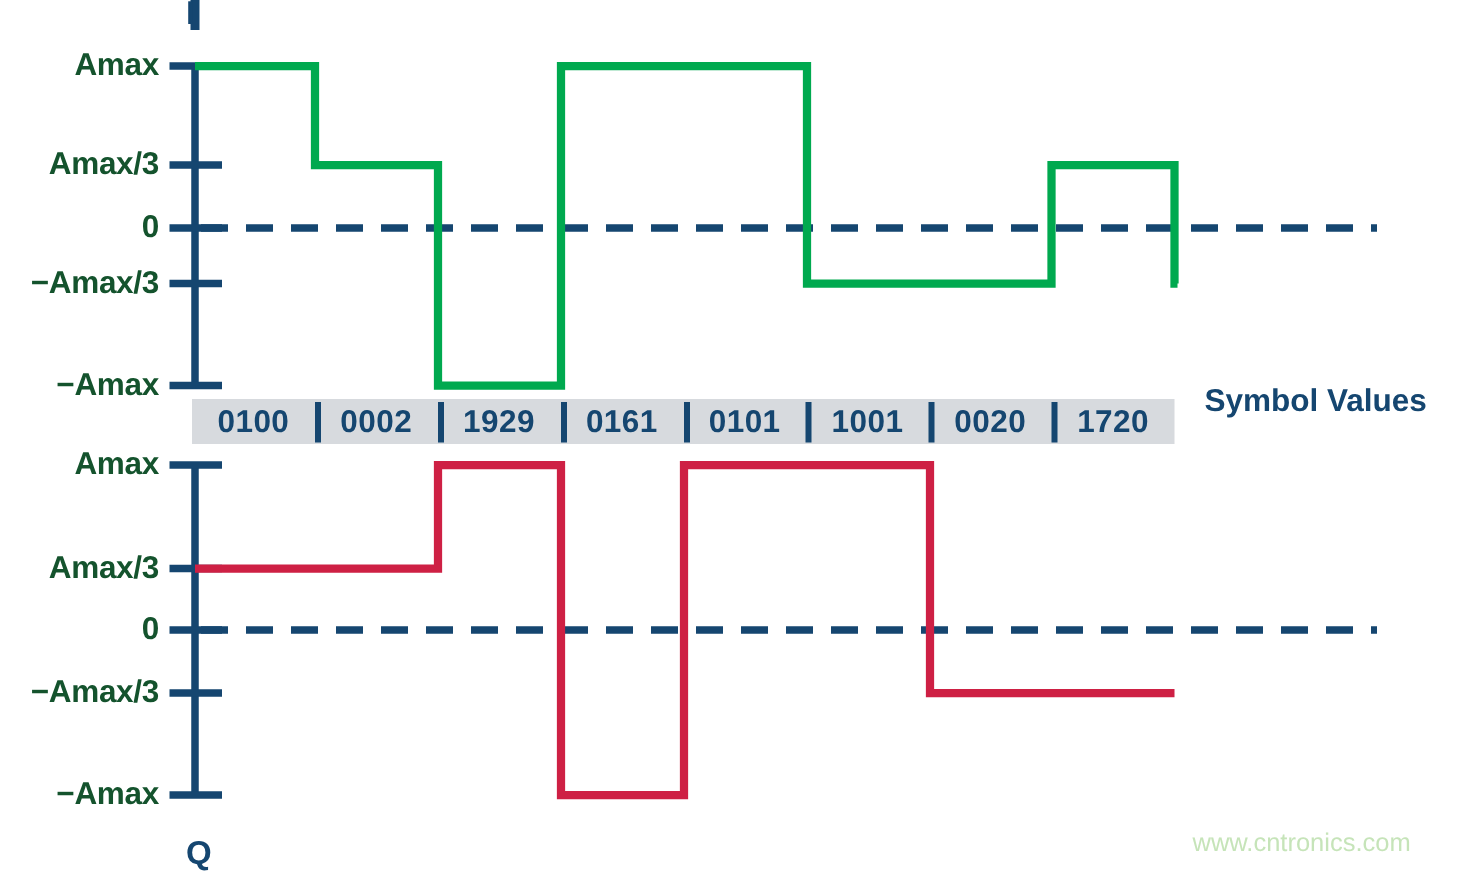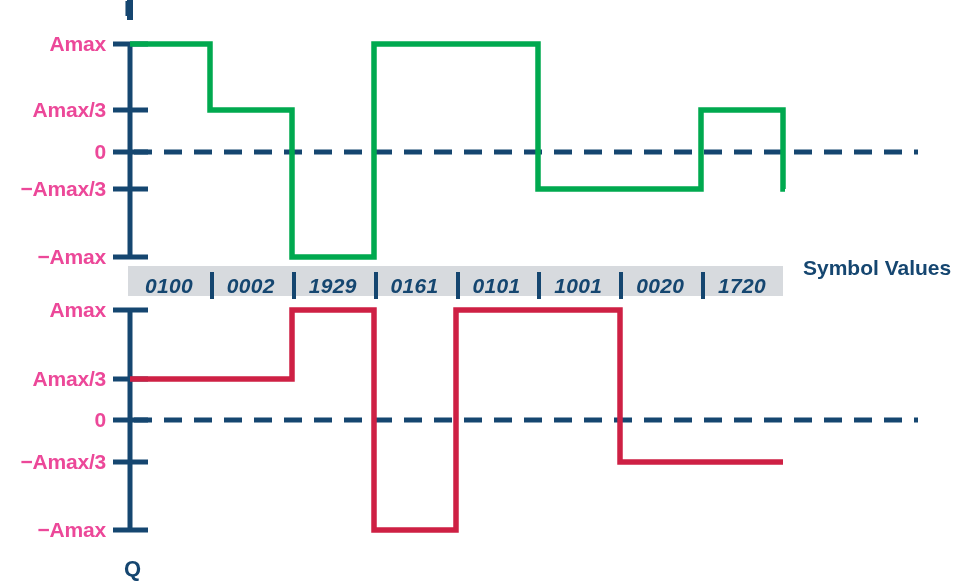--- a/index.html
+++ b/index.html
@@ -19,40 +19,39 @@
   }
   svg.plot {
     position: absolute;
     left: 0;
     top: 0;
     width: 975px;
     height: 582px;
   }
   .axis-label {
     position: absolute;
-    color: #ec4899;
+    color: #14532d;
     font-weight: bold;
     font-size: 21px;
     letter-spacing: -0.2px;
     text-align: right;
     white-space: nowrap;
     transform: translateY(-50%);
   }
   .chan-label {
     position: absolute;
     color: #154670;
     font-weight: bold;
     font-size: 22px;
   }
   .symbol-band {
     position: absolute;
     background: #d7dade;
     display: flex;
-    align-items: flex-end;
-    font-style: italic;
+    align-items: center;
   }
   .symbol-cell {
     flex: 1 1 0;
     position: relative;
     text-align: center;
     color: #154670;
     font-weight: bold;
     font-size: 21px;
     letter-spacing: 0.3px;
     line-height: 1;
@@ -139,14 +138,15 @@
   <div class="legend-text" style="left:803px; top:268px;">Symbol Values</div>
 
   <div class="axis-label" style="right:869px; top:310px;">Amax</div>
   <div class="axis-label" style="right:869px; top:379px;">Amax/3</div>
   <div class="axis-label" style="right:869px; top:420px;">0</div>
   <div class="axis-label" style="right:869px; top:462px;">−Amax/3</div>
   <div class="axis-label" style="right:869px; top:530px;">−Amax</div>
 
   <div class="chan-label" style="left:124px; top:556px;">Q</div>
 
+  <div class="watermark" style="left:795px; top:552px;">www.cntronics.com</div>
 
 </div>
 
 </body></html>

